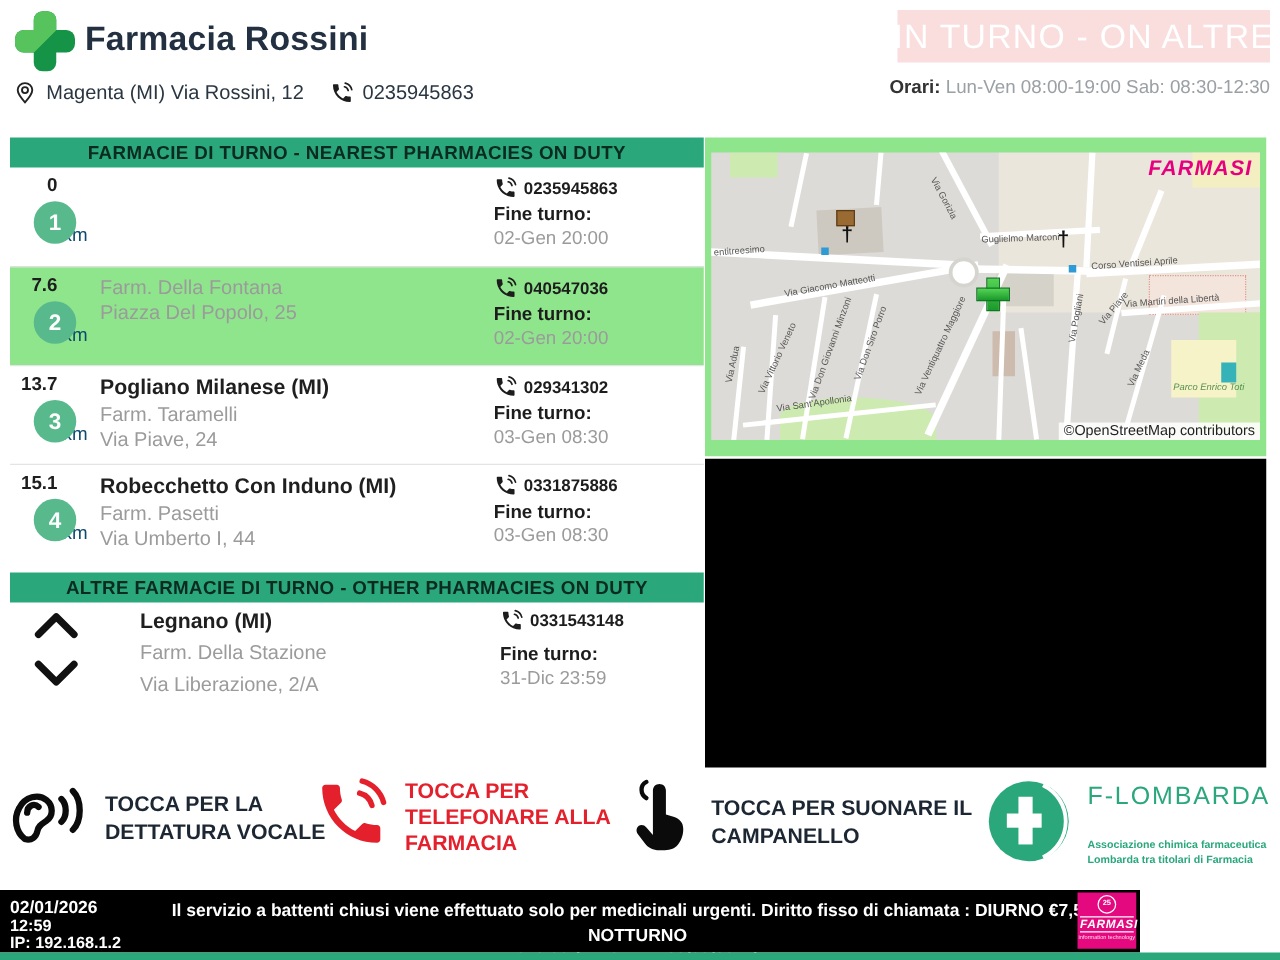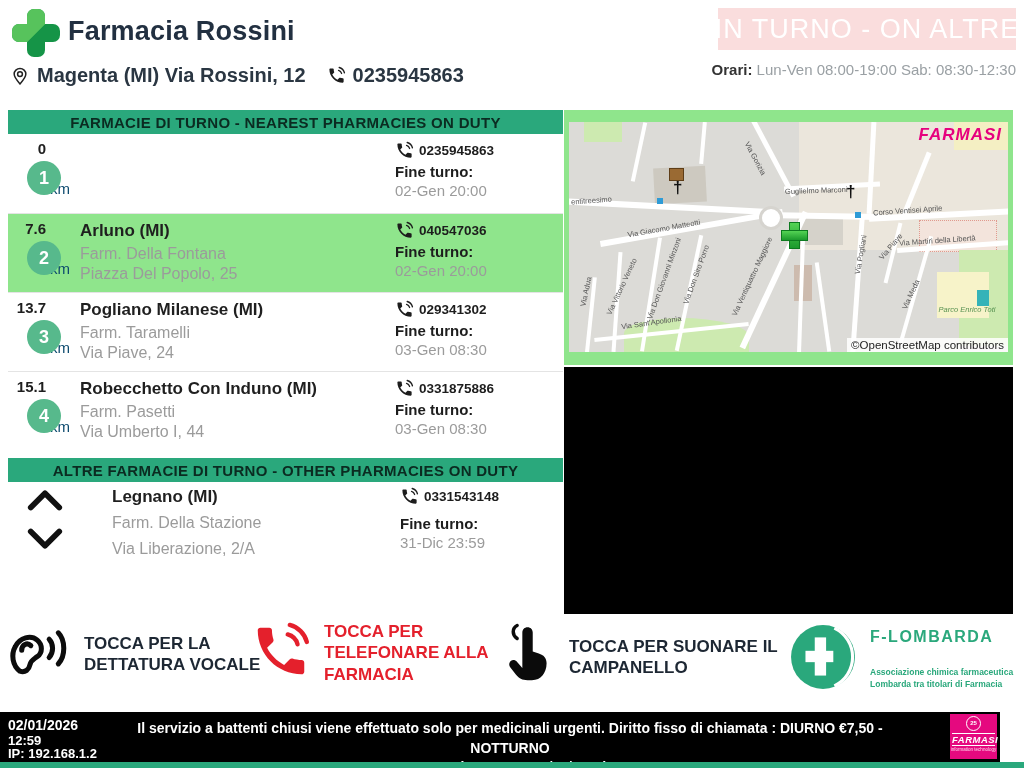--- a/index.html
+++ b/index.html
@@ -3,22 +3,22 @@
 <meta charset="utf-8">
 <style>
   html,body{margin:0;padding:0;}
   body{width:1024px;height:768px;overflow:hidden;background:#fff;
        font-family:"Liberation Sans","DejaVu Sans",sans-serif;}
   .screen{position:absolute;left:0;top:0;width:1024px;height:768px;background:#fff;}
 
   
   .logo{position:absolute;left:10px;top:6px;}
   .app-title{position:absolute;left:68px;top:16px;font-size:27px;font-weight:600;color:#223041;letter-spacing:.2px;}
-  .addr-line{position:absolute;left:10px;top:64px;display:flex;align-items:center;gap:7px;
-             font-size:20px;font-weight:700;color:#2a3642;}
+  .addr-line{position:absolute;left:10px;top:64px;display:flex;align-items:flex-end;gap:7px;
+             font-size:16px;font-weight:400;color:#2a3642;}
   .addr-line .ic{display:flex;align-items:center;color:#222;}
   .addr-line .ph{margin-left:14px;}
   .status-badge{position:absolute;left:718px;top:8px;width:298px;height:42px;background:#fadddd;
                 color:#fff;font-size:27px;font-weight:500;letter-spacing:1px;
                 display:flex;align-items:center;justify-content:center;white-space:nowrap;}
   .hours{position:absolute;right:8px;top:60px;width:310px;text-align:right;font-size:15px;
          color:#9aa0a4;line-height:1.35;}
   .hours b{color:#333;font-weight:700;}
 
   
@@ -83,25 +83,25 @@
   
   .action{position:absolute;display:flex;align-items:center;gap:12px;cursor:pointer;}
   .action .lbl{font-size:17px;font-weight:600;color:#1d2733;line-height:1.25;text-transform:uppercase;}
   #action-voice{left:8px;top:622px;}
   #action-voice .lbl{width:200px;}
   #action-call{left:250px;top:620px;}
   #action-call .lbl{width:170px;color:#e4202c;}
   #action-bell{left:505px;top:622px;}
   #action-bell .lbl{width:215px;}
   .flombarda{position:absolute;left:790px;top:624px;display:flex;align-items:center;gap:14px;}
-  .flb-text .flb-name{font-size:16px;font-weight:700;color:#2aa87c;letter-spacing:1.5px;}
+  .flb-text .flb-name{font-size:20px;font-weight:400;color:#2aa87c;letter-spacing:1.5px;}
   .flb-text .flb-sub{font-size:8.5px;font-weight:700;color:#2aa87c;line-height:1.35;margin-top:21px;}
 
   
-  .footer{position:absolute;left:0;top:712px;width:1000px;height:50px;background:#000;color:#fff;}
+  .footer{position:absolute;left:0;top:712px;width:912px;height:50px;background:#000;color:#fff;}
   .fdate{position:absolute;left:8px;top:5px;font-size:14px;font-weight:700;}
   .ftime{position:absolute;left:8px;top:21px;font-size:13px;font-weight:600;}
   .fip{position:absolute;left:8px;top:34px;font-size:13px;font-weight:600;}
   .fnotice{position:absolute;left:130px;width:760px;top:7px;text-align:center;
            font-size:14px;font-weight:600;line-height:1.4;}
   .farmasi{position:absolute;right:3px;top:2px;width:47px;height:45px;background:#e5097f;
            box-sizing:border-box;padding-top:2px;}
   .fm-emblem{width:13px;height:13px;border:1px solid #fff;border-radius:50%;margin:0 auto;
              font-size:6px;color:#fff;text-align:center;line-height:13px;font-weight:700;}
   .fm-name{font-size:9.5px;font-weight:800;font-style:italic;color:#fff;text-align:center;
@@ -187,21 +187,20 @@
       </div>
     </div>
 
     <div class="prow hl">
       <div class="dist">
         <span class="dn">7.6</span>
         <span class="du">km</span>
       </div>
       <div class="badge">2</div>
       <div class="info">
-        <div class="city">Arluno (MI)</div>
         <div class="sub">Farm. Della Fontana</div>
         <div class="sub">Piazza Del Popolo, 25</div>
       </div>
       <div class="contact">
         <div class="phline">
             <svg class="psvg">
               <use href="#ph"></use>
             </svg>
           <span class="pnum">040547036</span>
           </div>

